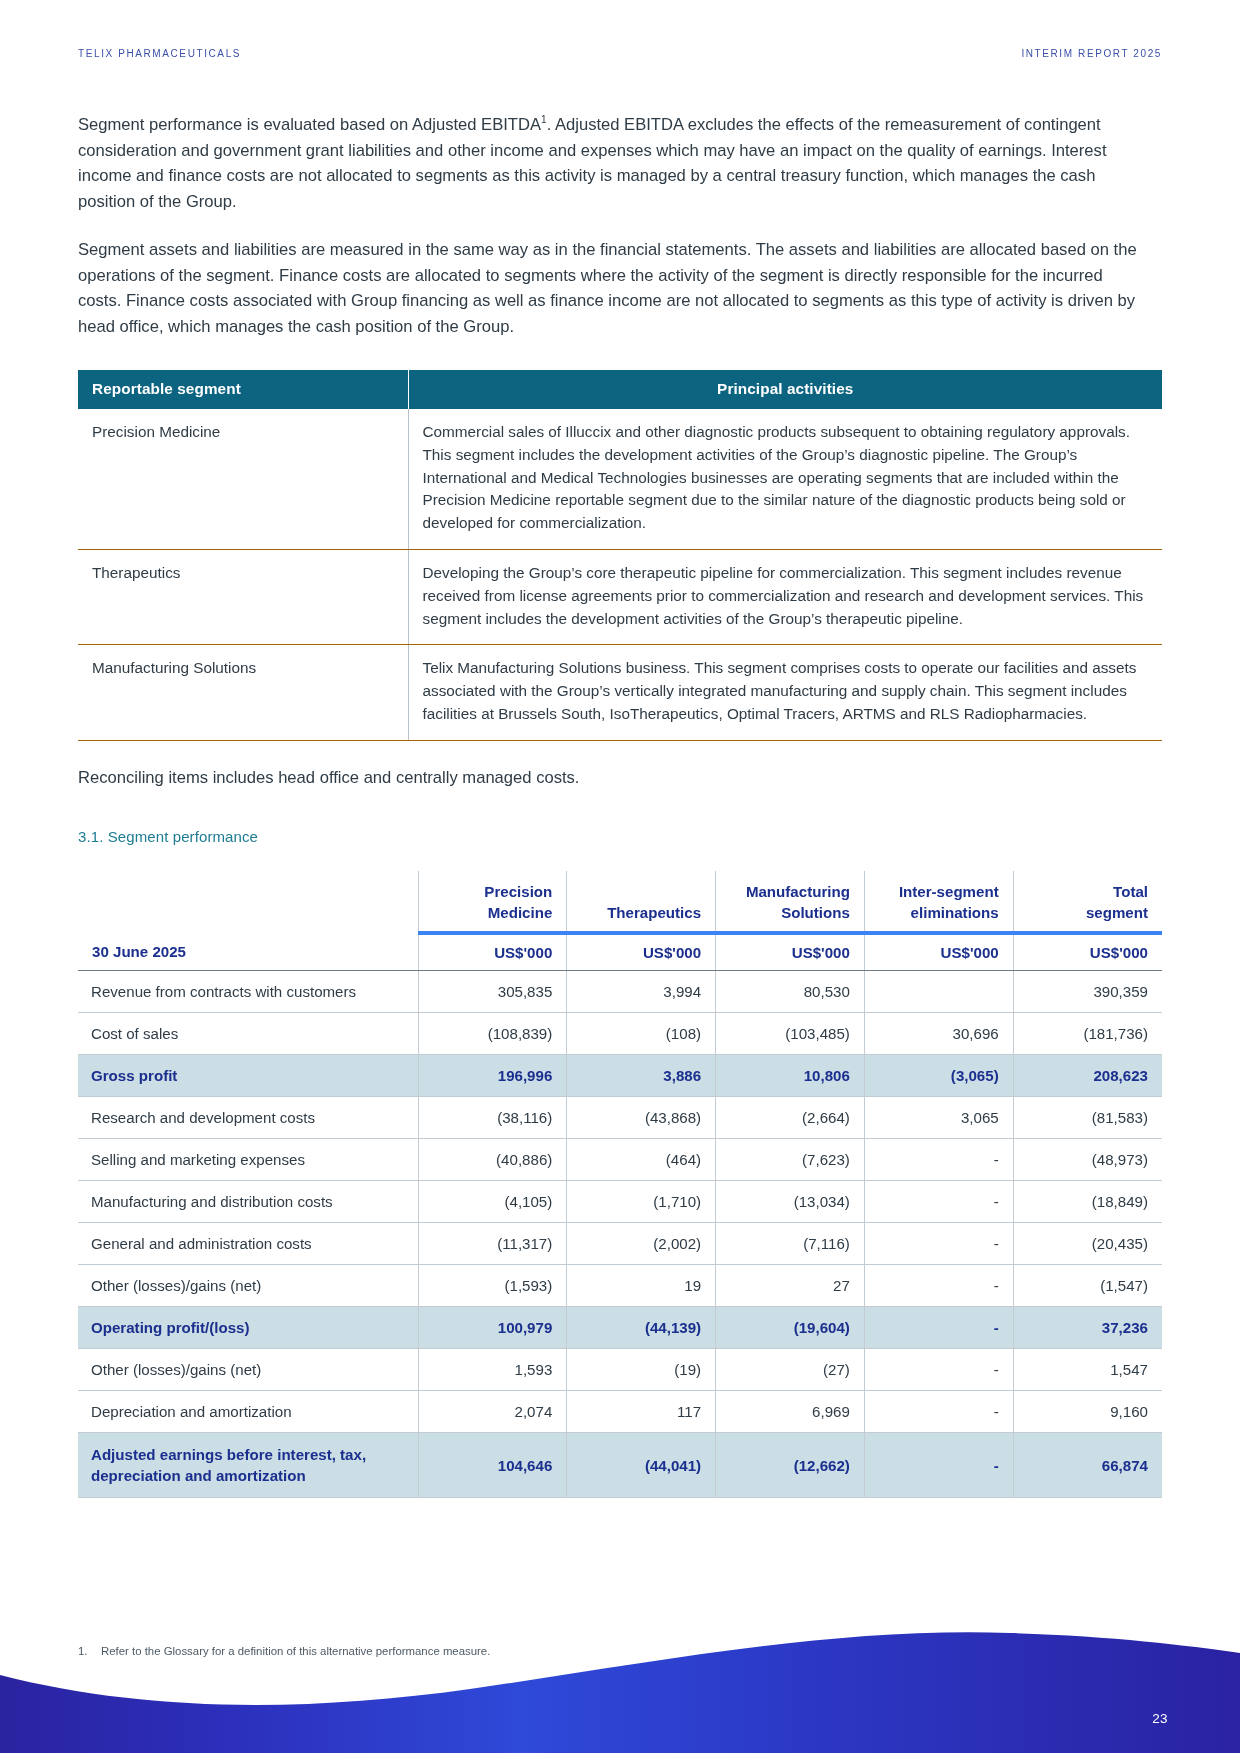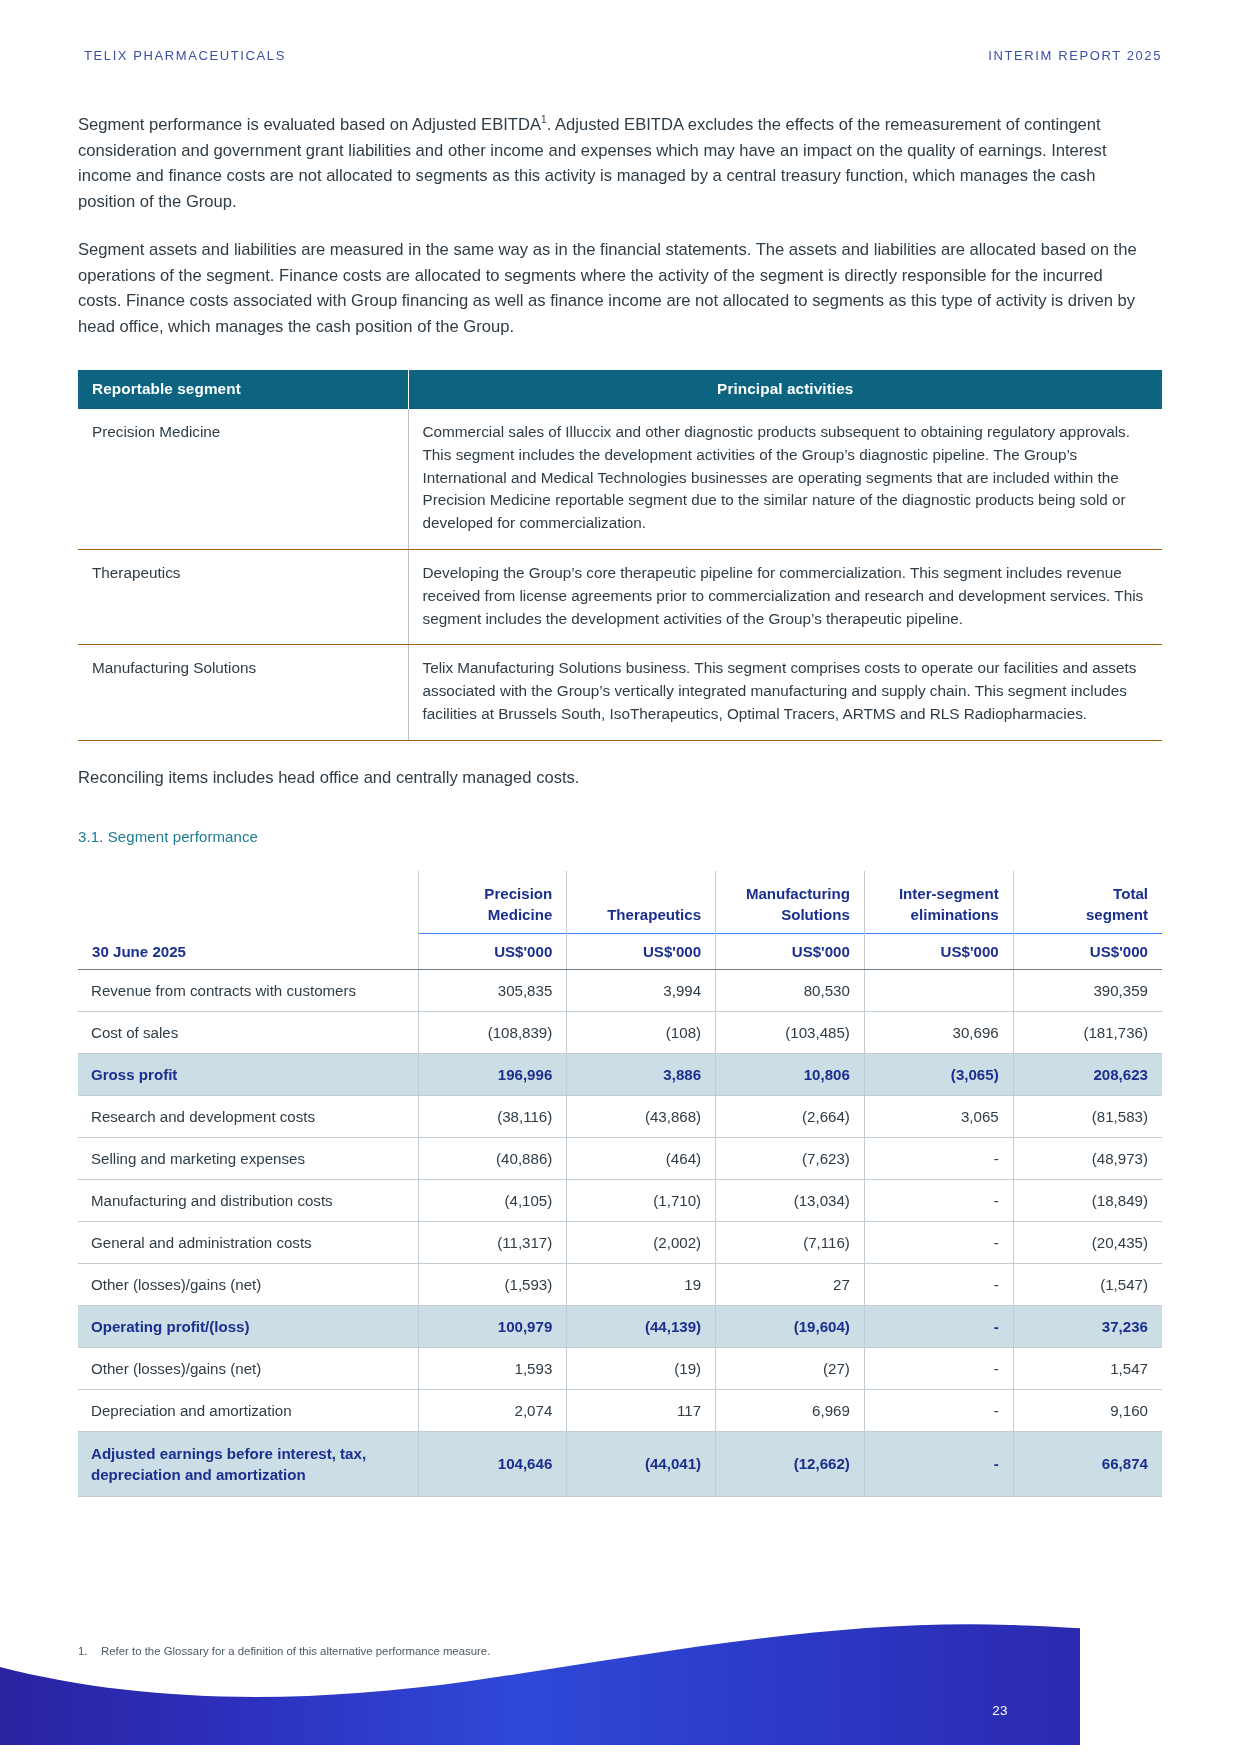--- a/index.html
+++ b/index.html
@@ -18,26 +18,26 @@
     position: relative;
     width: 1240px;
     height: 1753px;
     padding: 0;
   }
 
   
   .running-header {
     position: absolute;
     top: 48px;
-    left: 84px;
+    left: 78px;
     right: 78px;
     display: flex;
     justify-content: space-between;
     align-items: baseline;
-    font-size: 13px;
+    font-size: 10px;
     letter-spacing: 1.6px;
     color: #3a4fa8;
     font-weight: 400;
   }
 
   
   .content {
     position: absolute;
     top: 112px;
     left: 78px;
@@ -126,21 +126,21 @@
   tr.hdr-names th.lbl-cell {
     border-left: none;
   }
   tr.hdr-units th {
     color: #1b2f8e;
     font-weight: bold;
     font-size: 15.1px;
     text-align: right;
     padding: 9px 14px 9px 14px;
     border-left: 1px solid #c3ccd2;
-    border-top: 1px solid #3b82f6;
+    border-top: 4px solid #3b82f6;
     border-bottom: 1.6px solid #6d7b85;
   }
   tr.hdr-units th.lbl-cell {
     text-align: left;
     border-left: none;
     border-top: none;
   }
 
   table.fin tbody td {
     padding: 11px 14px 11px 14px;
@@ -174,22 +174,22 @@
     color: #4d5a64;
     display: flex;
     gap: 9px;
   }
   .footnote .fn-num { width: 14px; }
 
   
   .footer-wave {
     position: absolute;
     left: 0;
-    bottom: 8px;
-    width: 1080px;
+    bottom: 0;
+    width: 1240px;
     height: 160px;
     overflow: hidden;
   }
   .page-number {
     position: absolute;
     right: 72px;
     bottom: 27px;
     color: #ffffff;
     font-size: 13.5px;
     letter-spacing: 0.4px;

